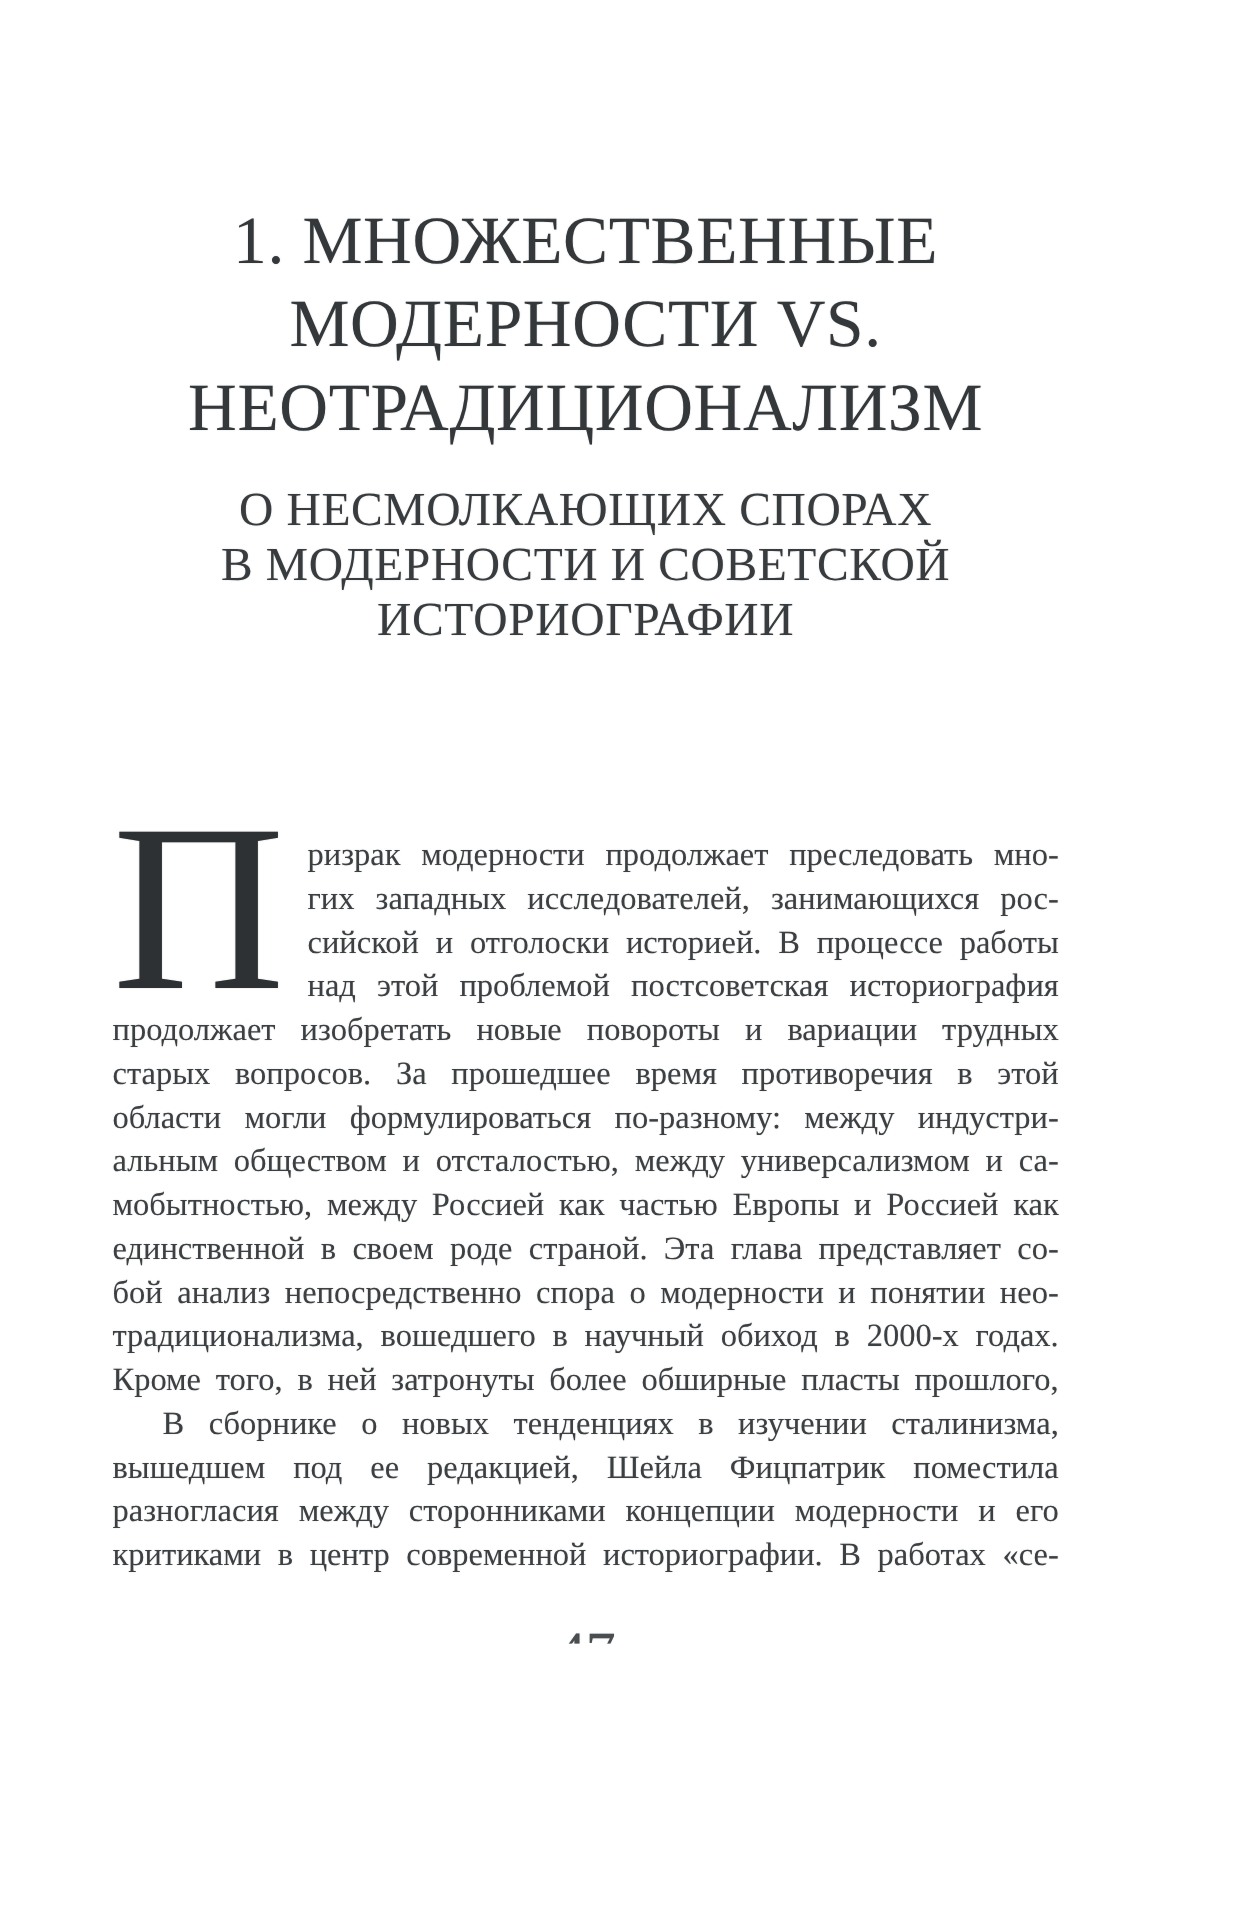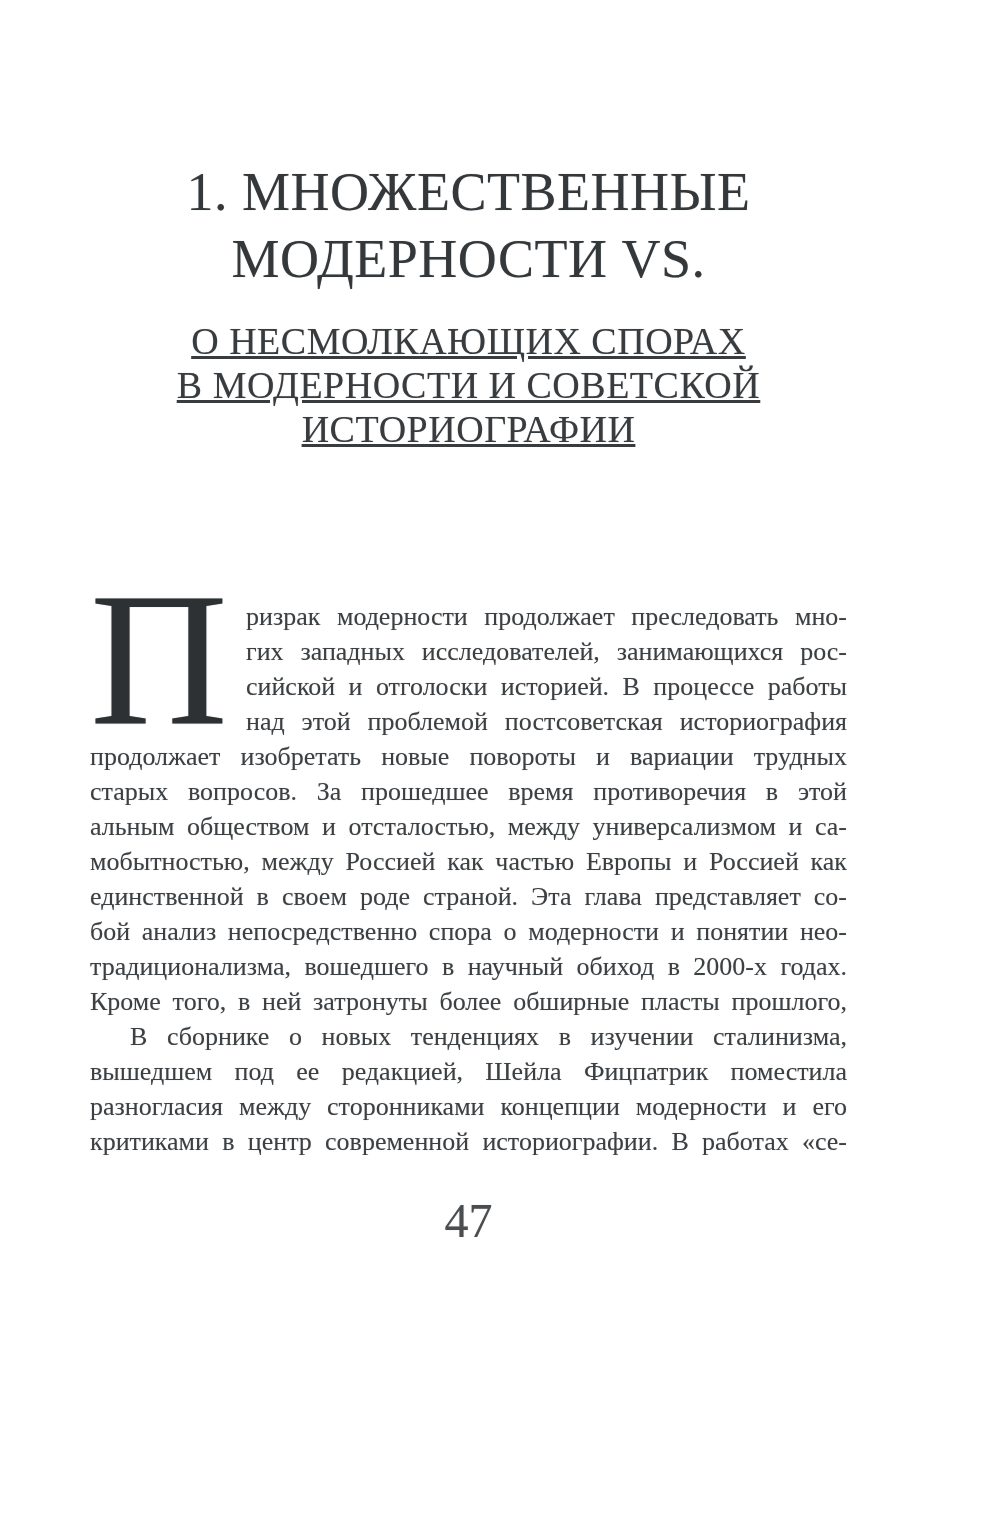--- a/index.html
+++ b/index.html
@@ -34,21 +34,20 @@
     margin-top: 26px;
     text-align: center;
     color: #383c3f;
     text-shadow: 0 0 1px rgba(56,60,63,0.35);
   }
   .subtitle-line {
     font-size: 38px;
     line-height: 44px;
     letter-spacing: 0.5px;
     white-space: nowrap;
-    text-decoration: underline;
   }
   
   .body-text {
     margin-top: 148px;
     color: #3c4043;
     text-shadow: 0 0 1px rgba(60,64,67,0.30);
   }
   .drop-cap {
     float: left;
     width: 156px;
@@ -85,38 +84,40 @@
 </style>
 </head>
 <body>
 
 <div class="page">
   <div class="content">
 
     <div class="title-block">
       <div class="title-line">1. МНОЖЕСТВЕННЫЕ</div>
       <div class="title-line">МОДЕРНОСТИ VS.</div>
+      <div class="title-line">НЕОТРАДИЦИОНАЛИЗМ</div>
     </div>
 
     <div class="subtitle-block">
       <div class="subtitle-line">О НЕСМОЛКАЮЩИХ СПОРАХ</div>
       <div class="subtitle-line">В МОДЕРНОСТИ И СОВЕТСКОЙ</div>
       <div class="subtitle-line">ИСТОРИОГРАФИИ</div>
     </div>
 
     <div class="body-text">
 
       <div>
         <div class="drop-cap">П</div>
         <div class="bl">ризрак модерности продолжает преследовать мно-</div>
         <div class="bl">гих западных исследователей, занимающихся рос-</div>
         <div class="bl">сийской и отголоски историей. В процессе работы</div>
         <div class="bl">над этой проблемой постсоветская историография</div>
         <div class="bl">продолжает изобретать новые повороты и вариации трудных</div>
         <div class="bl">старых вопросов. За прошедшее время противоречия в этой</div>
+        <div class="bl">области могли формулироваться по-разному: между индустри-</div>
         <div class="bl">альным обществом и отсталостью, между универсализмом и са-</div>
         <div class="bl">мобытностью, между Россией как частью Европы и Россией как</div>
         <div class="bl">единственной в своем роде страной. Эта глава представляет со-</div>
         <div class="bl">бой анализ непосредственно спора о модерности и понятии нео-</div>
         <div class="bl">традиционализма, вошедшего в научный обиход в 2000-х годах.</div>
         <div class="bl">Кроме того, в ней затронуты более обширные пласты прошлого,</div>
       </div>
 
       <div>
         <div class="bl indent">В сборнике о новых тенденциях в изучении сталинизма,</div>

